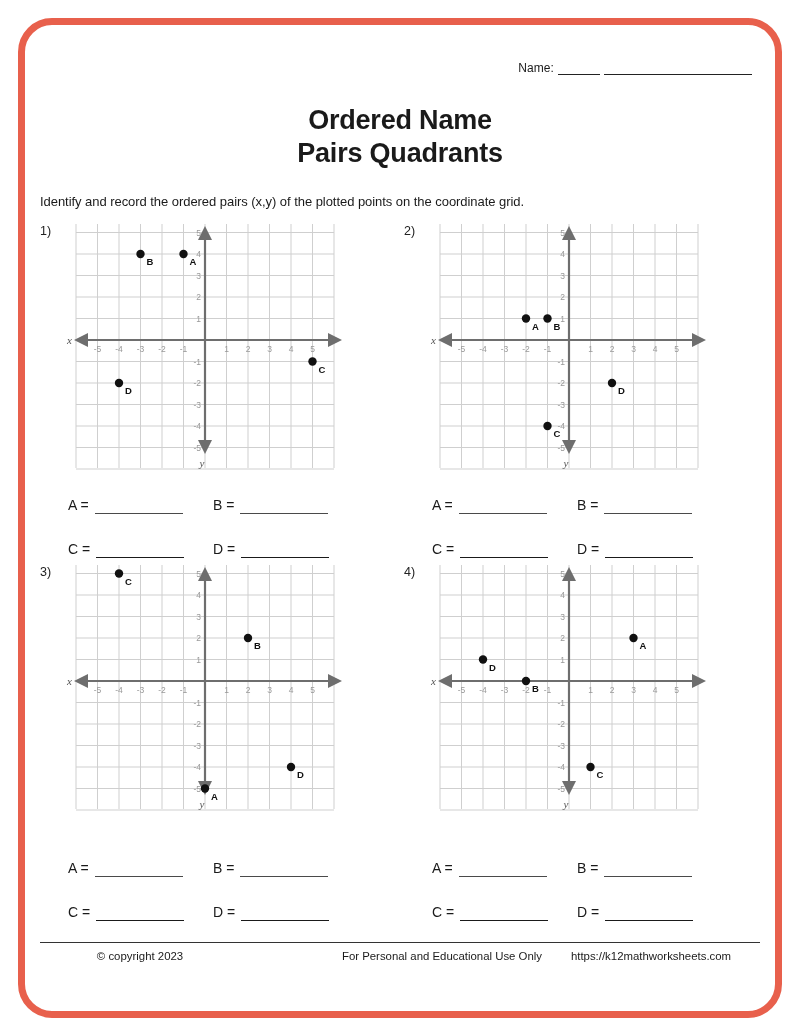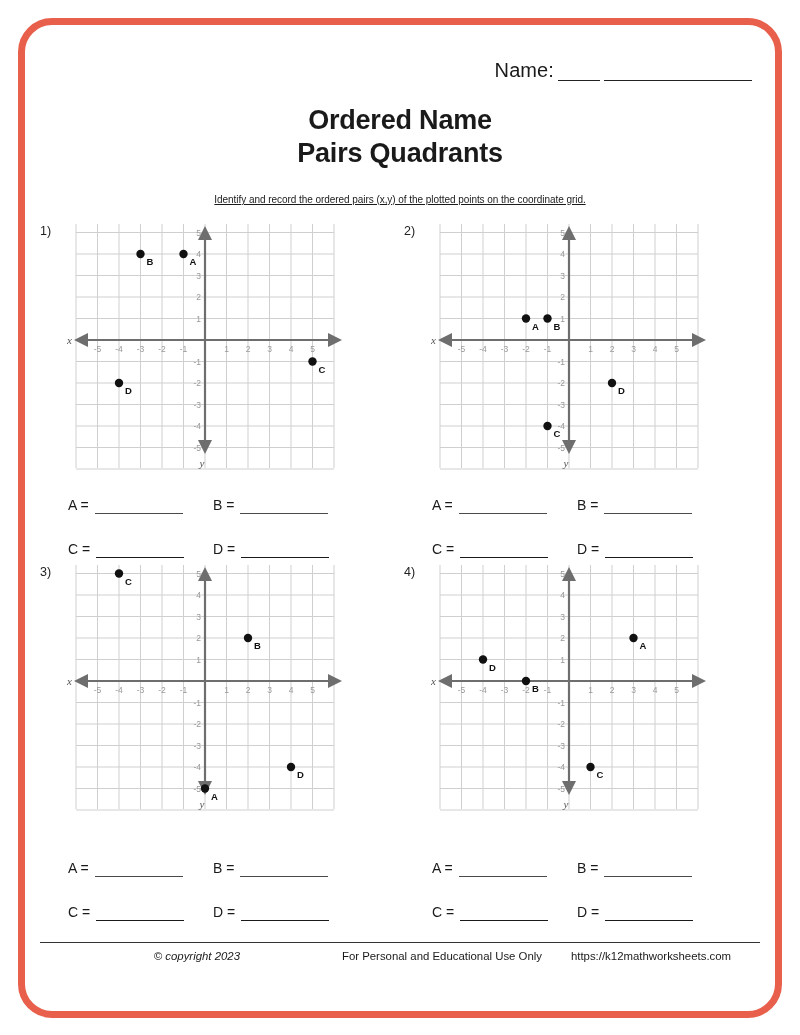--- a/index.html
+++ b/index.html
@@ -47,21 +47,21 @@
   }
 
   
   .name-row {
     position: absolute;
     right: 8px;
     top: 24px;
     display: flex;
     align-items: flex-end;
     gap: 4px;
-    font-size: 20px;
+    font-size: 12px;
     letter-spacing: .1px;
   }
   .name-label { line-height: 1; padding-bottom: 1px;}
   .name-rule-short {
     width: 42px;
     border-bottom: 1.6px solid #222;
     height: 14px;
   }
   .name-rule-long {
     width: 148px;
@@ -81,24 +81,22 @@
     line-height: 1.22;
     letter-spacing: -0.2px;
   }
   .title-line2 { display: block; }
 
   .instructions {
     position: absolute;
     left: 0;
     top: 158px;
     width: 720px;
-    text-align: center;
-    font-size: 10px;
+    font-size: 13px;
     letter-spacing: -0.05px;
-    text-decoration: underline;
   }
 
   
   .problem {
     position: absolute;
     width: 356px;
   }
   .p1 { left: 0;   top: 186px; }
   .p2 { left: 364px; top: 186px; }
   .p3 { left: 0;   top: 527px; }
@@ -168,21 +166,21 @@
     position: absolute;
     left: 0;
     top: 914px;
     width: 720px;
     display: flex;
     justify-content: space-between;
     align-items: center;
     font-size: 11.4px;
     color: #1a1a1a;
   }
-  .footer-left  { width: 200px; text-align: right; font-style: italic; }
+  .footer-left  { width: 200px; text-align: center; }
   .footer-mid   { flex: 1; text-align: right; }
   .footer-right { width: 218px; text-align: center; }
 </style>
 </head>
 <body>
 
 <div class="page">
 
   <div class="frame"></div>
 

